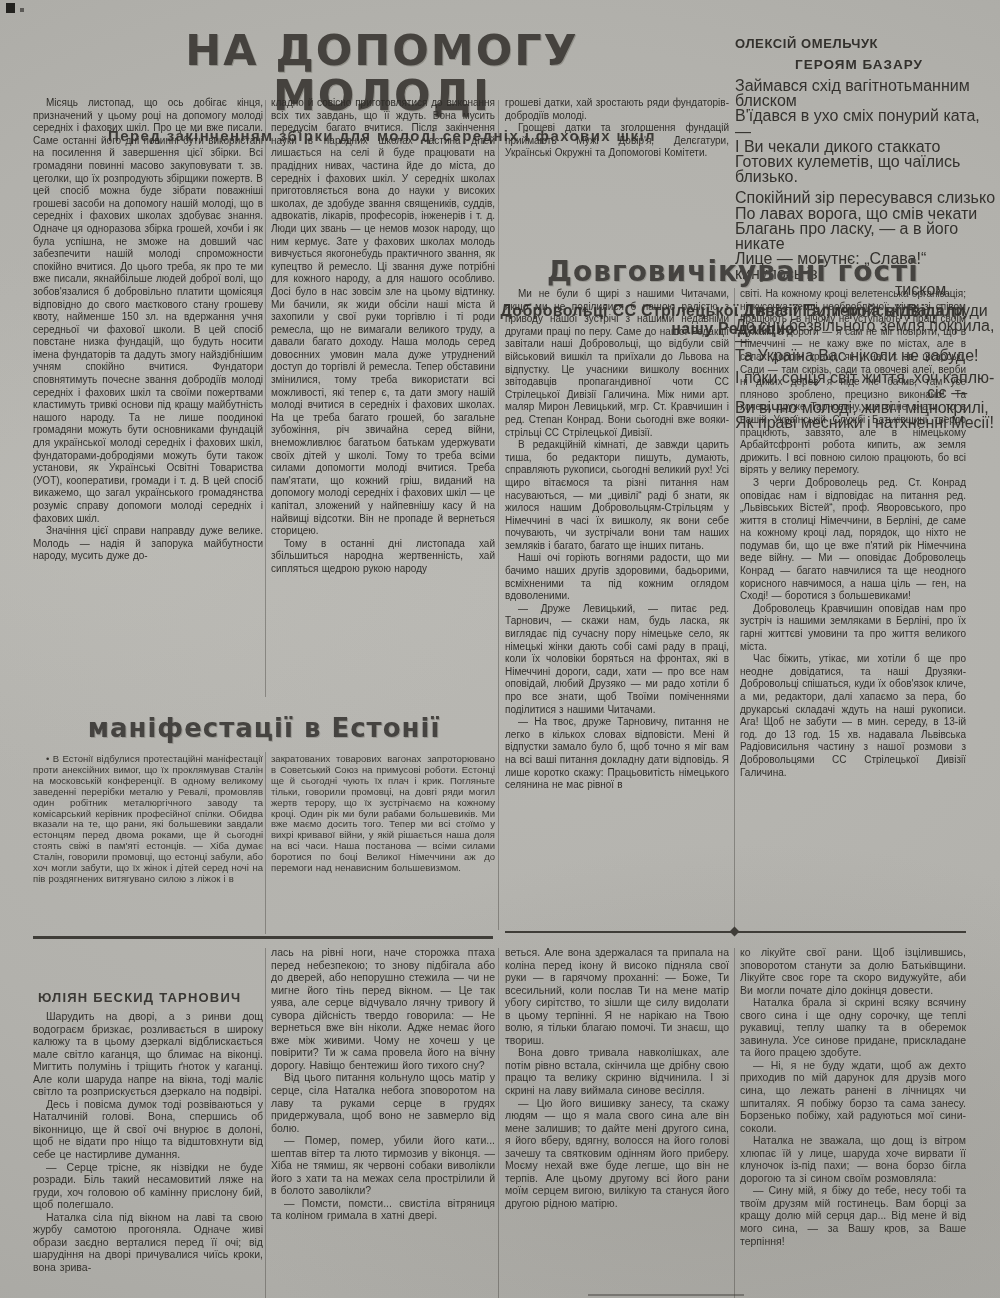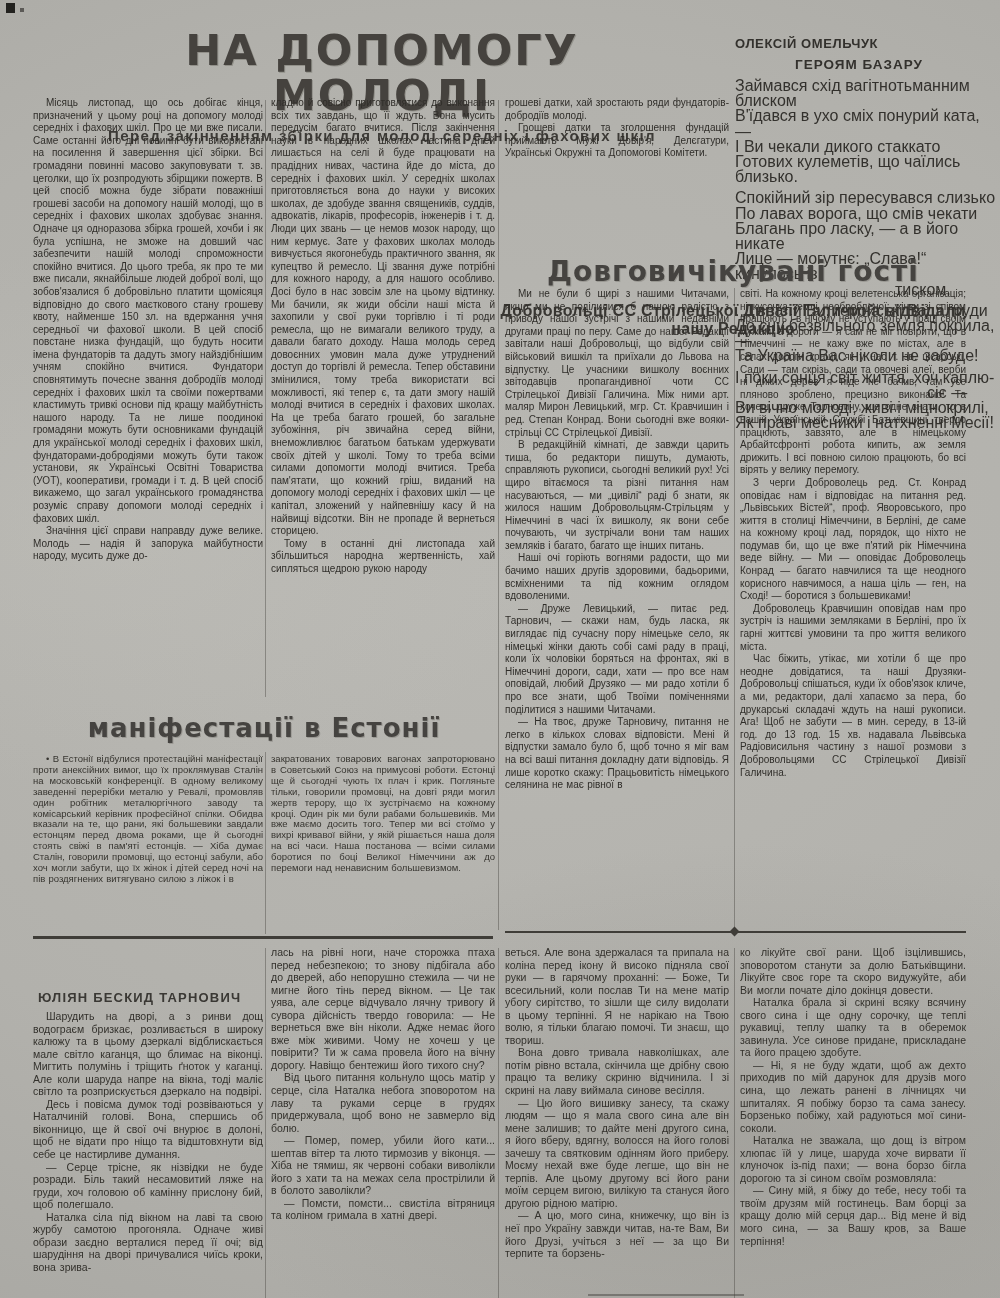--- a/index.html
+++ b/index.html
@@ -165,21 +165,20 @@
   <div class="abs col story cont" style="left:271px;top:946px;width:224px;height:352px;">
       <p>лась на рівні ноги, наче сторожка птаха перед небезпекою; то знову підбігала або до дверей, або непорушно стежила — чи не мигне його тінь перед вікном. — Це так уява, але серце відчувало лячну тривогу й сувора дійсність твердо говорила: — Не вернеться вже він ніколи. Адже немає його вже між живими. Чому не хочеш у це повірити? Ти ж сама провела його на вічну дорогу. Навіщо бентежиш його тихого сну?</p>
       <p>Від цього питання кольнуло щось матір у серце, сіла Наталка небога зповоротом на лаву та руками серце в грудях придержувала, щоб воно не завмерло від болю.</p>
       <p>— Помер, помер, убили його кати... шептав вітер та люто тирмозив у віконця. — Хіба не тямиш, як червоні собаки виволікли його з хати та на межах села прострілили й в болото заволікли?</p>
       <p>— Помсти, помсти... свистіла вітряниця та коліном гримала в хатні двері.</p>
     </div>
   <div class="abs col story cont" style="left:505px;top:946px;width:224px;height:352px;">
       <p>веться. Але вона здержалася та припала на коліна перед ікону й високо підняла свої руки — в гарячому проханні: — Боже, Ти всесильний, коли послав Ти на мене матір убогу сирітство, то зішли ще силу видолати в цьому терпінні. Я не нарікаю на Твою волю, я тільки благаю помочі. Ти знаєш, що твориш.</p>
       <p>Вона довго тривала навколішках, але потім рівно встала, скінчила ще дрібну свою працю та велику скриню відчинила. І зі скрині на лаву виймала синове весілля.</p>
       <p>— Цю його вишивку занесу, та скажу людям — що я мала свого сина але він мене залишив; то дайте мені другого сина, я його вберу, вдягну, волосся на його голові зачешу та святковим одінням його приберу. Моєму нехай вже буде легше, що він не терпів. Але цьому другому всі його рани моїм серцем вигою, вилікую та стануся його другою рідною матірю.</p>
-      <p>— А цю, мого сина, книжечку, що він із неї про Україну завжди читав, на-те Вам, Ви його Друзі, учіться з неї — за що Ви терпите та борзень-</p>
     </div>
   <div class="abs col story cont" style="left:740px;top:946px;width:226px;height:352px;">
       <p>ко лікуйте свої рани. Щоб ізцілившись, зповоротом станути за долю Батьківщини. Лікуйте своє горе та скоро видужуйте, аби Ви могли почате діло докінця довести.</p>
       <p>Наталка брала зі скрині всяку всячину свого сина і ще одну сорочку, ще теплі рукавиці, теплу шапку та в оберемок завинула. Усе синове придане, прискладане та його працею здобуте.</p>
       <p>— Ні, я не буду ждати, щоб аж дехто приходив по мій дарунок для друзів мого сина, що лежать ранені в лічницях чи шпиталях. Я побіжу борзо та сама занесу. Борзенько побіжу, хай радуються мої сини-соколи.</p>
       <p>Наталка не зважала, що дощ із вітром хлюпає їй у лице, шаруда хоче вирвати її клуночок із-під пахи; — вона борзо бігла дорогою та зі сином своїм розмовляла:</p>
       <p>— Сину мій, я біжу до тебе, несу тобі та твоїм друзям мій гостинець. Вам борці за кращу долю мій серця дар... Від мене й від мого сина, — за Вашу кров, за Ваше терпіння!</p>
     </div>
 
   <div class="abs hrule thin" style="left:588px;top:1294px;width:156px;height:2px;opacity:.6;"></div>

